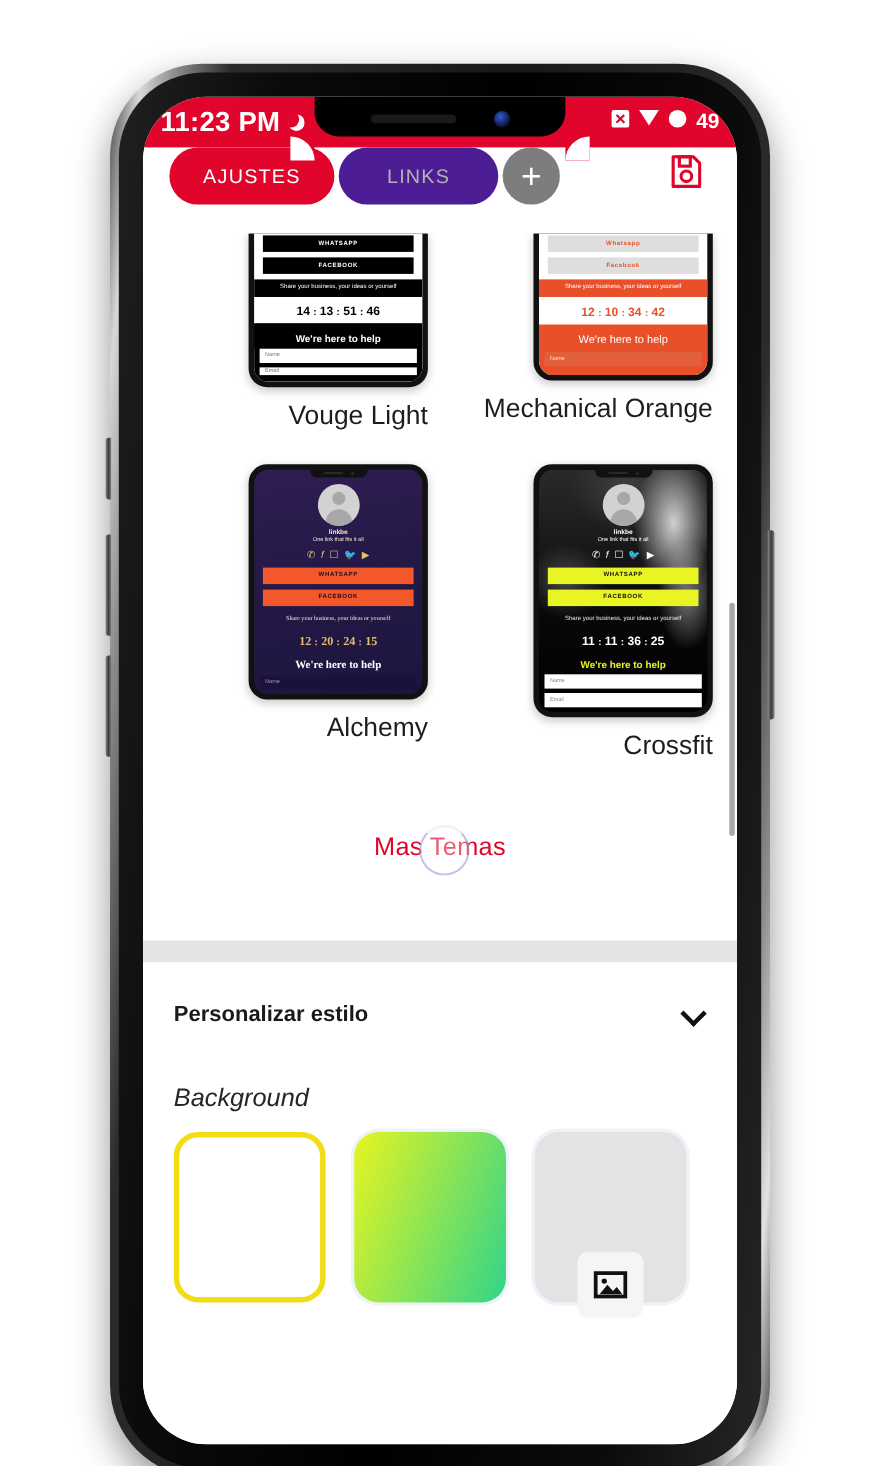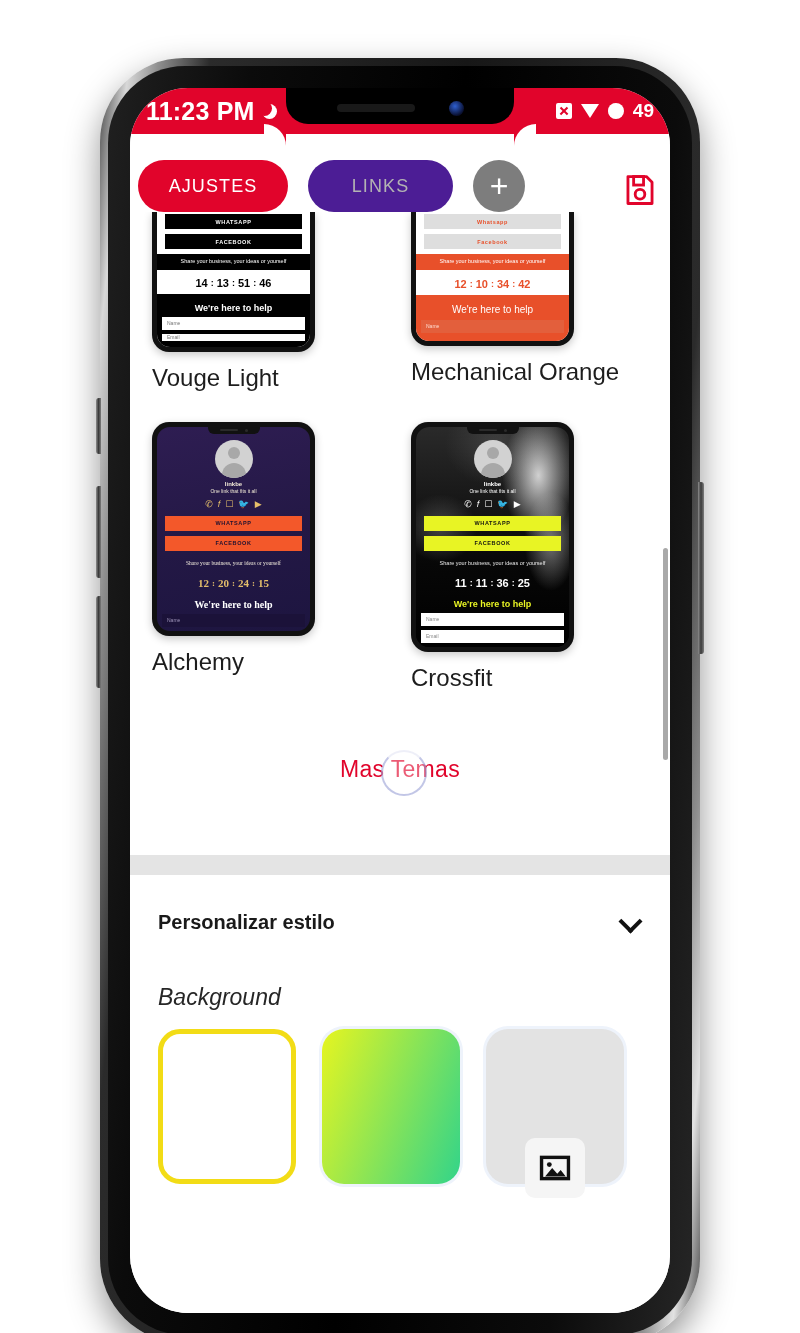--- a/index.html
+++ b/index.html
@@ -32,21 +32,21 @@
   .side-btn.left-3{ left:96px; top:596px; width:5px; height:92px; border-radius:3px 0 0 3px; }
 
   
   .statusbar{
     position:absolute; left:0; top:0; width:100%; height:46px;
     background:#e1042b; color:#fff; display:flex; align-items:center;
     justify-content:space-between; padding:0 16px; z-index:5;
   }
   .sb-left{ display:flex; align-items:center; gap:7px; }
   .sb-time{ font-size:25px; font-weight:600; letter-spacing:.2px; }
-  .sb-right{ display:flex; align-items:center; gap:9px; }
+  .sb-right{ display:flex; gap:9px; }
   .sb-batt{ font-size:19px; font-weight:600; }
   .moon{ width:15px; height:15px; position:relative; overflow:hidden; }
   .moon::before{ content:""; position:absolute; inset:0; border-radius:50%; background:#fff; }
   .moon::after{ content:""; position:absolute; left:-5px; top:-3px; width:15px; height:15px;
                 border-radius:50%; background:#e1042b; }
   .ico-x{ width:16px; height:16px; background:#fff; border-radius:2px; position:relative; }
   .ico-x::before,.ico-x::after{ content:""; position:absolute; left:3px; top:7px; width:10px;
       height:2.2px; background:#e1042b; }
   .ico-x::before{ transform:rotate(45deg); } .ico-x::after{ transform:rotate(-45deg); }
   .ico-tri{ width:0;height:0;border-left:9px solid transparent;border-right:9px solid transparent;
@@ -68,40 +68,40 @@
   .notch-l{ left:50%; margin-left:-136px; }
   .notch-l::after{ content:""; position:absolute; inset:0; background:#fff;
                    border-radius:0 22px 0 0; }
   .notch-r{ left:50%; margin-left:114px; }
   .notch-r::after{ content:""; position:absolute; inset:0; background:#fff;
                    border-radius:22px 0 0 0; }
 
   
   .toolbar{
     position:absolute; top:46px; left:0; width:100%; height:78px; background:#fff;
-    display:flex; align-items:flex-end; padding:0 8px; gap:20px; z-index:4;
+    display:flex; align-items:flex-start; padding:0 24px; gap:4px; z-index:4;
   }
   .pill{ height:52px; border-radius:26px; display:flex; align-items:center;
          justify-content:center; font-size:18px; letter-spacing:1.1px; font-weight:500; }
   .pill.active{ background:#e1042b; color:#fff; width:150px; }
   .pill.inactive{ background:#4c1d95; color:#b3b3b3; width:145px; }
   .fab{ width:52px; height:52px; border-radius:50%; background:#7d7d7d; color:#fff;
         display:flex; align-items:center; justify-content:center; font-size:32px;
         font-weight:300; line-height:0; }
   .save-btn{ margin-left:auto; width:44px; height:44px; display:flex; align-items:center;
              justify-content:center; }
 
   
   .content{ position:absolute; top:124px; left:0; right:0; bottom:0; background:#fff; overflow:hidden; }
   .scrollbar{ position:absolute; right:2px; top:336px; width:5px; height:212px;
               background:#a9a9a9; border-radius:3px; z-index:9; }
 
   .themes-panel{ background:#fff; padding:0 22px 26px; }
   .theme-grid{ display:grid; grid-template-columns:1fr 1fr; column-gap:22px; row-gap:4px; }
-  .theme-cell{ display:flex; flex-direction:column; align-items:flex-start; }
+  .theme-cell{ display:flex; flex-direction:column; align-items:flex-end; }
   .theme-label{ font-size:24px; color:#1d1d1d; margin:12px 0 26px; font-weight:400; }
 
   
   .mini{ width:163px; border-radius:17px; background:#111; padding:5px;
          box-shadow:0 3px 9px rgba(0,0,0,.22); overflow:hidden; position:relative; }
   .mini.clipped{ border-radius:0 0 17px 17px; padding-top:0; }
   .mini-screen{ border-radius:13px; overflow:hidden; position:relative; }
   .mini.clipped .mini-screen{ border-radius:0 0 13px 13px; }
   .mini-notch{ position:absolute; left:50%; transform:translateX(-50%); top:0;
                width:52px; height:7px; background:#111; border-radius:0 0 6px 6px; z-index:3;

